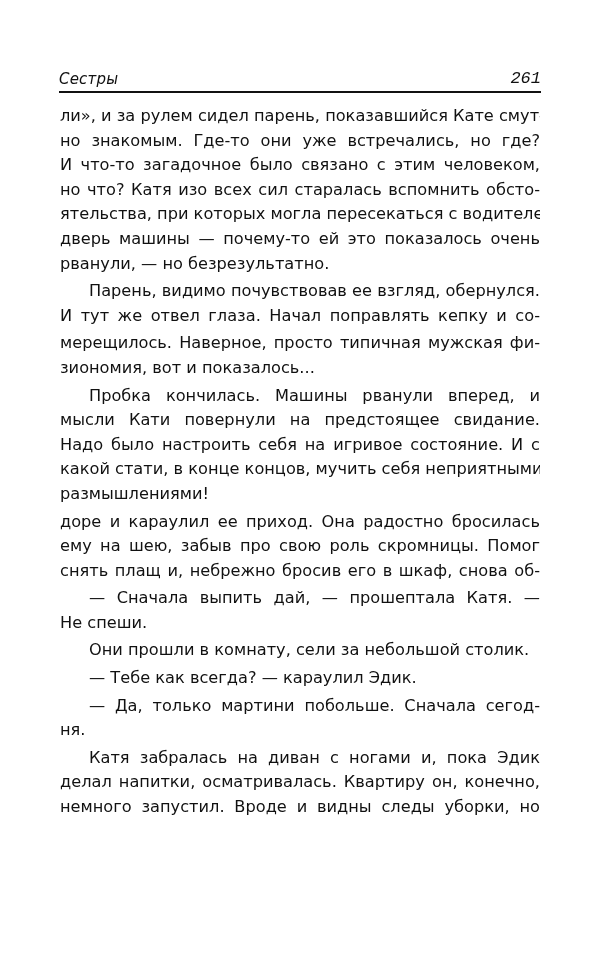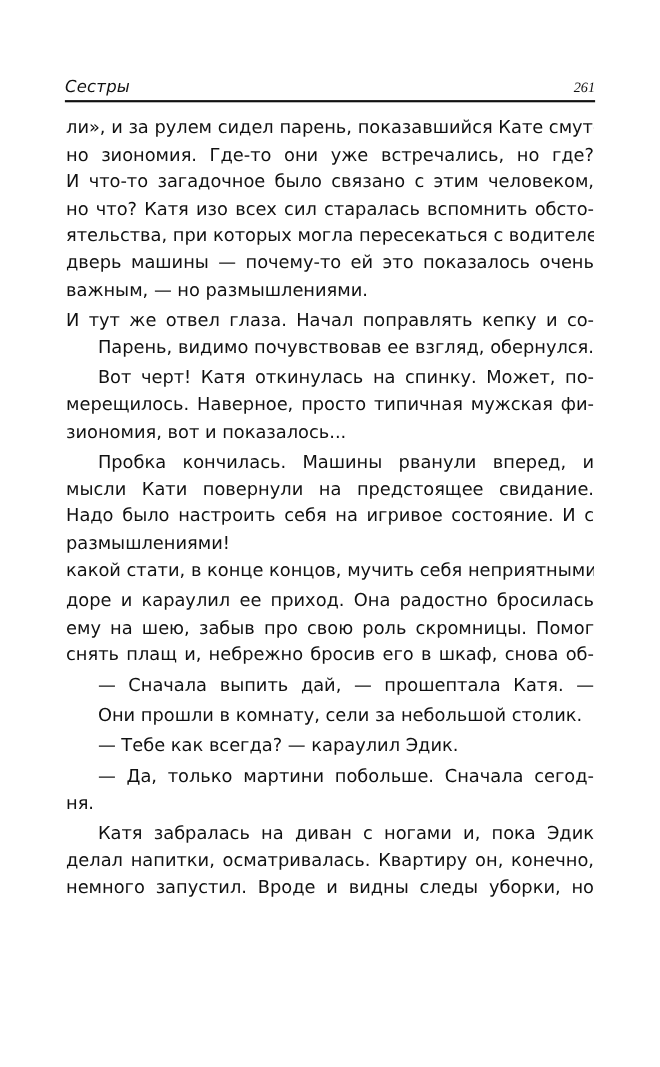--- a/index.html
+++ b/index.html
@@ -34,23 +34,23 @@
     bottom: 2px;
     font-family: "DejaVu Sans", "Liberation Sans", sans-serif;
     font-style: italic;
     font-size: 15px;
     letter-spacing: 0.2px;
   }
   .running-head .folio {
     position: absolute;
     right: 0;
     bottom: 2px;
-    font-family: Liberation Serif, serif;
+    font-family: Liberation Mono, monospace;
     font-style: italic;
-    font-size: 13px;
+    font-size: 17px;
   }
   .rule {
     position: absolute;
     left: 59px;
     top: 91px;
     width: 482px;
     height: 2px;
     background: #111111;
   }
   .body-text {
@@ -86,55 +86,55 @@
 
   <div class="running-head">
     <span class="title">Сестры</span>
     <span class="folio">261</span>
   </div>
   <div class="rule"></div>
 
   <div class="body-text" id="body-text">
       <div class="paragraph">
         <div class="line">ли», и за рулем сидел парень, показавшийся Кате смут-</div>
-        <div class="line">но зиономия. Где-то они уже встречались, но где?</div>
+        <div class="line">но знакомым. Где-то они уже встречались, но где?</div>
         <div class="line">И что-то загадочное было связано с этим человеком,</div>
         <div class="line">но что? Катя изо всех сил старалась вспомнить обсто-</div>
         <div class="line">ятельства, при которых могла пересекаться с водителем</div>
         <div class="line">дверь машины — почему-то ей это показалось очень</div>
-        <div class="line last">важным, — но размышлениями.</div>
+        <div class="line last">рванули, — но безрезультатно.</div>
       </div>
       <div class="para-gap"></div>
       <div class="paragraph">
+        <div class="line indent">Парень, видимо почувствовав ее взгляд, обернулся.</div>
         <div class="line">И тут же отвел глаза. Начал поправлять кепку и со-</div>
-        <div class="line indent">Парень, видимо почувствовав ее взгляд, обернулся.</div>
       </div>
       <div class="para-gap"></div>
       <div class="paragraph">
-        <div class="line indent">Вот черт! Катя откинулась на спинку. Может, по-</div>
         <div class="line">мерещилось. Наверное, просто типичная мужская фи-</div>
         <div class="line last">зиономия, вот и показалось...</div>
       </div>
       <div class="para-gap"></div>
       <div class="paragraph">
         <div class="line indent">Пробка кончилась. Машины рванули вперед, и</div>
         <div class="line">мысли Кати повернули на предстоящее свидание.</div>
         <div class="line">Надо было настроить себя на игривое состояние. И с</div>
+        <div class="line">какой стати, в конце концов, мучить себя неприятными</div>
         <div class="line last">размышлениями!</div>
-        <div class="line">какой стати, в конце концов, мучить себя неприятными</div>
       </div>
       <div class="para-gap"></div>
       <div class="paragraph">
         <div class="line">доре и караулил ее приход. Она радостно бросилась</div>
         <div class="line">ему на шею, забыв про свою роль скромницы. Помог</div>
         <div class="line">снять плащ и, небрежно бросив его в шкаф, снова об-</div>
       </div>
       <div class="para-gap"></div>
       <div class="paragraph">
         <div class="line indent">— Сначала выпить дай, — прошептала Катя. —</div>
+        <div class="line last">Не спеши.</div>
       </div>
       <div class="para-gap"></div>
       <div class="paragraph">
         <div class="line indent last">Они прошли в комнату, сели за небольшой столик.</div>
       </div>
       <div class="para-gap"></div>
       <div class="paragraph">
         <div class="line indent last">— Тебе как всегда? — караулил Эдик.</div>
       </div>
       <div class="para-gap"></div>

